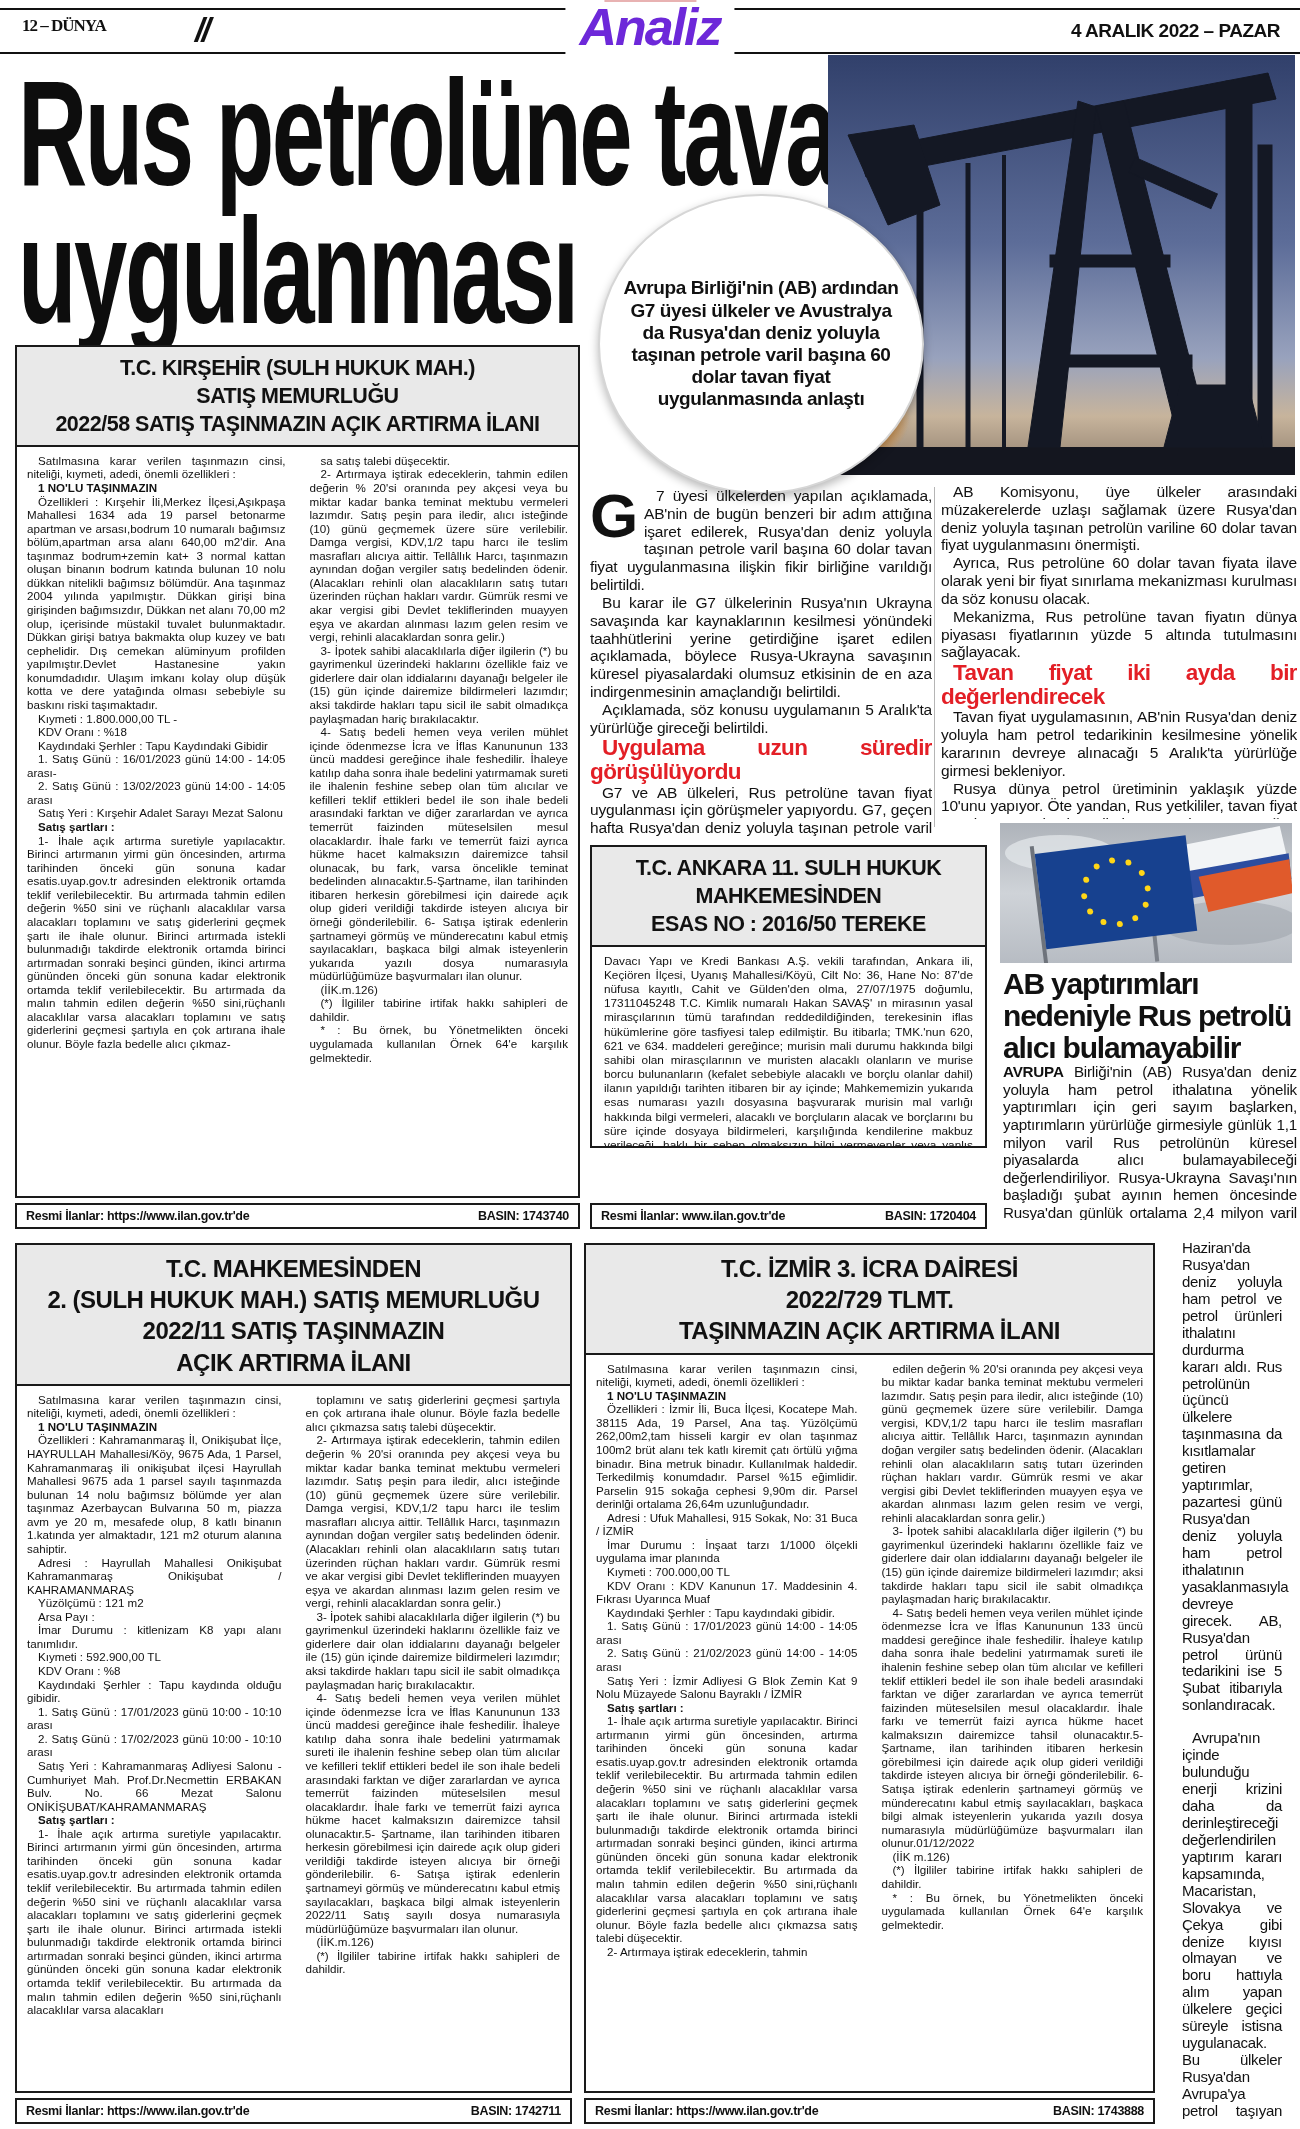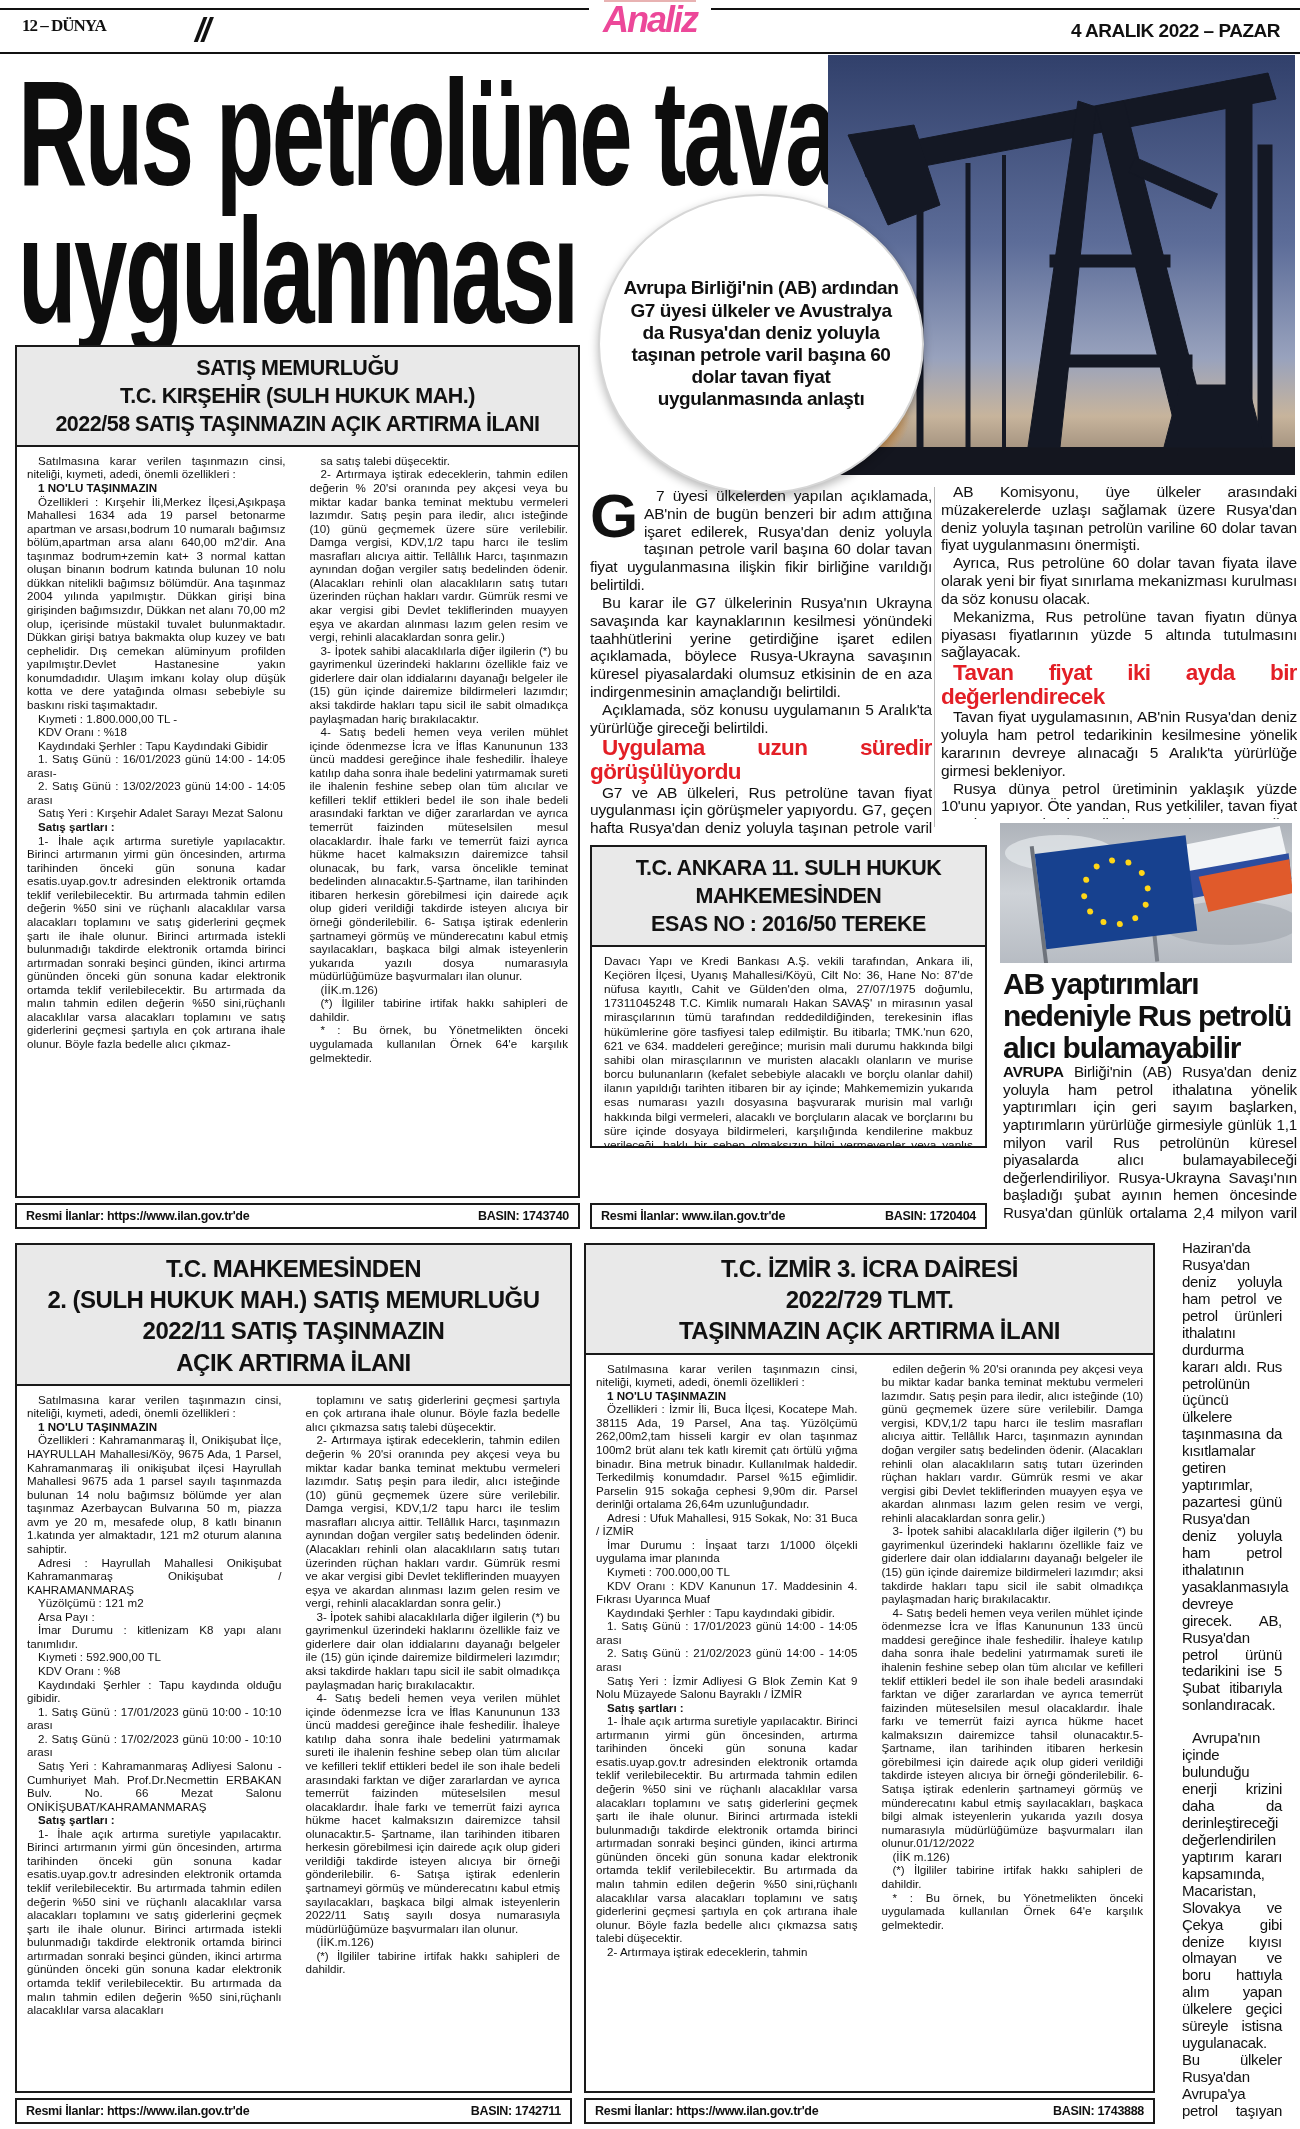--- a/index.html
+++ b/index.html
@@ -6,21 +6,21 @@
   #page{position:relative;width:1300px;height:2129px;background:#fff;overflow:hidden;
         font-family:"Liberation Sans","DejaVu Sans",sans-serif;color:#111;}
   .abs{position:absolute;}
 
   
   #masthead{left:0;top:8px;width:1300px;height:42px;border-top:2px solid #111;border-bottom:2px solid #111;}
   .mh-left{position:absolute;left:22px;top:6px;font-size:17px;font-weight:bold;letter-spacing:-1px;font-family:Liberation Serif, serif;}
   .mh-slash{position:absolute;left:195px;top:0px;font-size:34px;font-weight:bold;font-style:italic;letter-spacing:-3px;}
   .mh-logo{position:absolute;left:50%;top:-14px;transform:translateX(-50%);background:#fff;padding:2px 14px;text-align:center;}
   .mh-logo-tag{width:92px;height:4px;background:#e8b2b2;margin:0 auto 1px;}
-  .mh-logo-word{font-size:36px;line-height:.95;font-weight:bold;font-style:italic;color:#ec4899;letter-spacing:-2px;}
+  .mh-logo-word{font-size:52px;line-height:.95;font-weight:bold;font-style:italic;color:#6d28d9;letter-spacing:-2px;}
   .mh-date{position:absolute;right:20px;top:10px;font-size:19px;font-weight:bold;letter-spacing:-0.5px;}
 
   
   .hline{font-weight:bold;color:#0d0d0d;white-space:nowrap;font-size:150px;line-height:1;
          letter-spacing:-4px;transform:scaleX(.64);transform-origin:left top;}
 
   
   #photo1{left:828px;top:55px;width:467px;height:420px;}
   
   #callout{left:598px;top:194px;width:326px;height:300px;border-radius:50%;background:#fff;
@@ -128,22 +128,22 @@
     <p>AB Komisyonu, üye ülkeler arasındaki müzakerelerde uzlaşı sağlamak üzere Rusya'dan deniz yoluyla taşınan petrolün variline 60 dolar tavan fiyat uygulanmasını önermişti.</p>
     <p>Ayrıca, Rus petrolüne 60 dolar tavan fiyata ilave olarak yeni bir fiyat sınırlama mekanizması kurulması da söz konusu olacak.</p>
     <p>Mekanizma, Rus petrolüne tavan fiyatın dünya piyasası fiyatlarının yüzde 5 altında tutulmasını sağlayacak.</p>
     <p class="subhead">Tavan fiyat iki ayda bir değerlendirecek</p>
     <p>Tavan fiyat uygulamasının, AB'nin Rusya'dan deniz yoluyla ham petrol tedarikinin kesilmesine yönelik kararının devreye alınacağı 5 Aralık'ta yürürlüğe girmesi bekleniyor.</p>
     <p>Rusya dünya petrol üretiminin yaklaşık yüzde 10'unu yapıyor. Öte yandan, Rus yetkililer, tavan fiyat uygulamasına katılan ülkelere petrol satmayacağını açıklamıştı.</p>
   </div>
 
   <div class="abs notice" style="left:15px;top:345px;width:565px;height:853px;">
     <div class="nhead nh21">
+        <div>T.C. KIRŞEHİR (SULH HUKUK MAH.)</div>
         <div>SATIŞ MEMURLUĞU</div>
-        <div>T.C. KIRŞEHİR (SULH HUKUK MAH.)</div>
         <div>2022/58 SATIŞ TAŞINMAZIN AÇIK ARTIRMA İLANI</div>
       </div>
     <div class="nbody">
       <div class="ncol">
           <p>Satılmasına karar verilen taşınmazın cinsi, niteliği, kıymeti, adedi, önemli özellikleri :</p>
           <p class="b">1 NO'LU TAŞINMAZIN</p>
           <p>Özellikleri : Kırşehir İli,Merkez İlçesi,Aşıkpaşa Mahallesi 1634 ada 19 parsel betonarme apartman ve arsası,bodrum 10 numaralı bağımsız bölüm,apartman arsa alanı 640,00 m2'dir. Ana taşınmaz bodrum+zemin kat+ 3 normal kattan oluşan binanın bodrum katında bulunan 10 nolu dükkan nitelikli bağımsız bölümdür. Ana taşınmaz 2004 yılında yapılmıştır. Dükkan girişi bina girişinden bağımsızdır, Dükkan net alanı 70,00 m2 olup, içerisinde müstakil tuvalet bulunmaktadır. Dükkan girişi batıya bakmakta olup kuzey ve batı cephelidir. Dış cemekan alüminyum profilden yapılmıştır.Devlet Hastanesine yakın konumdadıdır. Ulaşım imkanı kolay olup düşük kotta ve dere yatağında olması sebebiyle su baskını riski taşımaktadır.</p>
           <p>Kıymeti : 1.800.000,00 TL -</p>
           <p>KDV Oranı : %18</p>
           <p>Kaydındaki Şerhler : Tapu Kaydındaki Gibidir</p>

